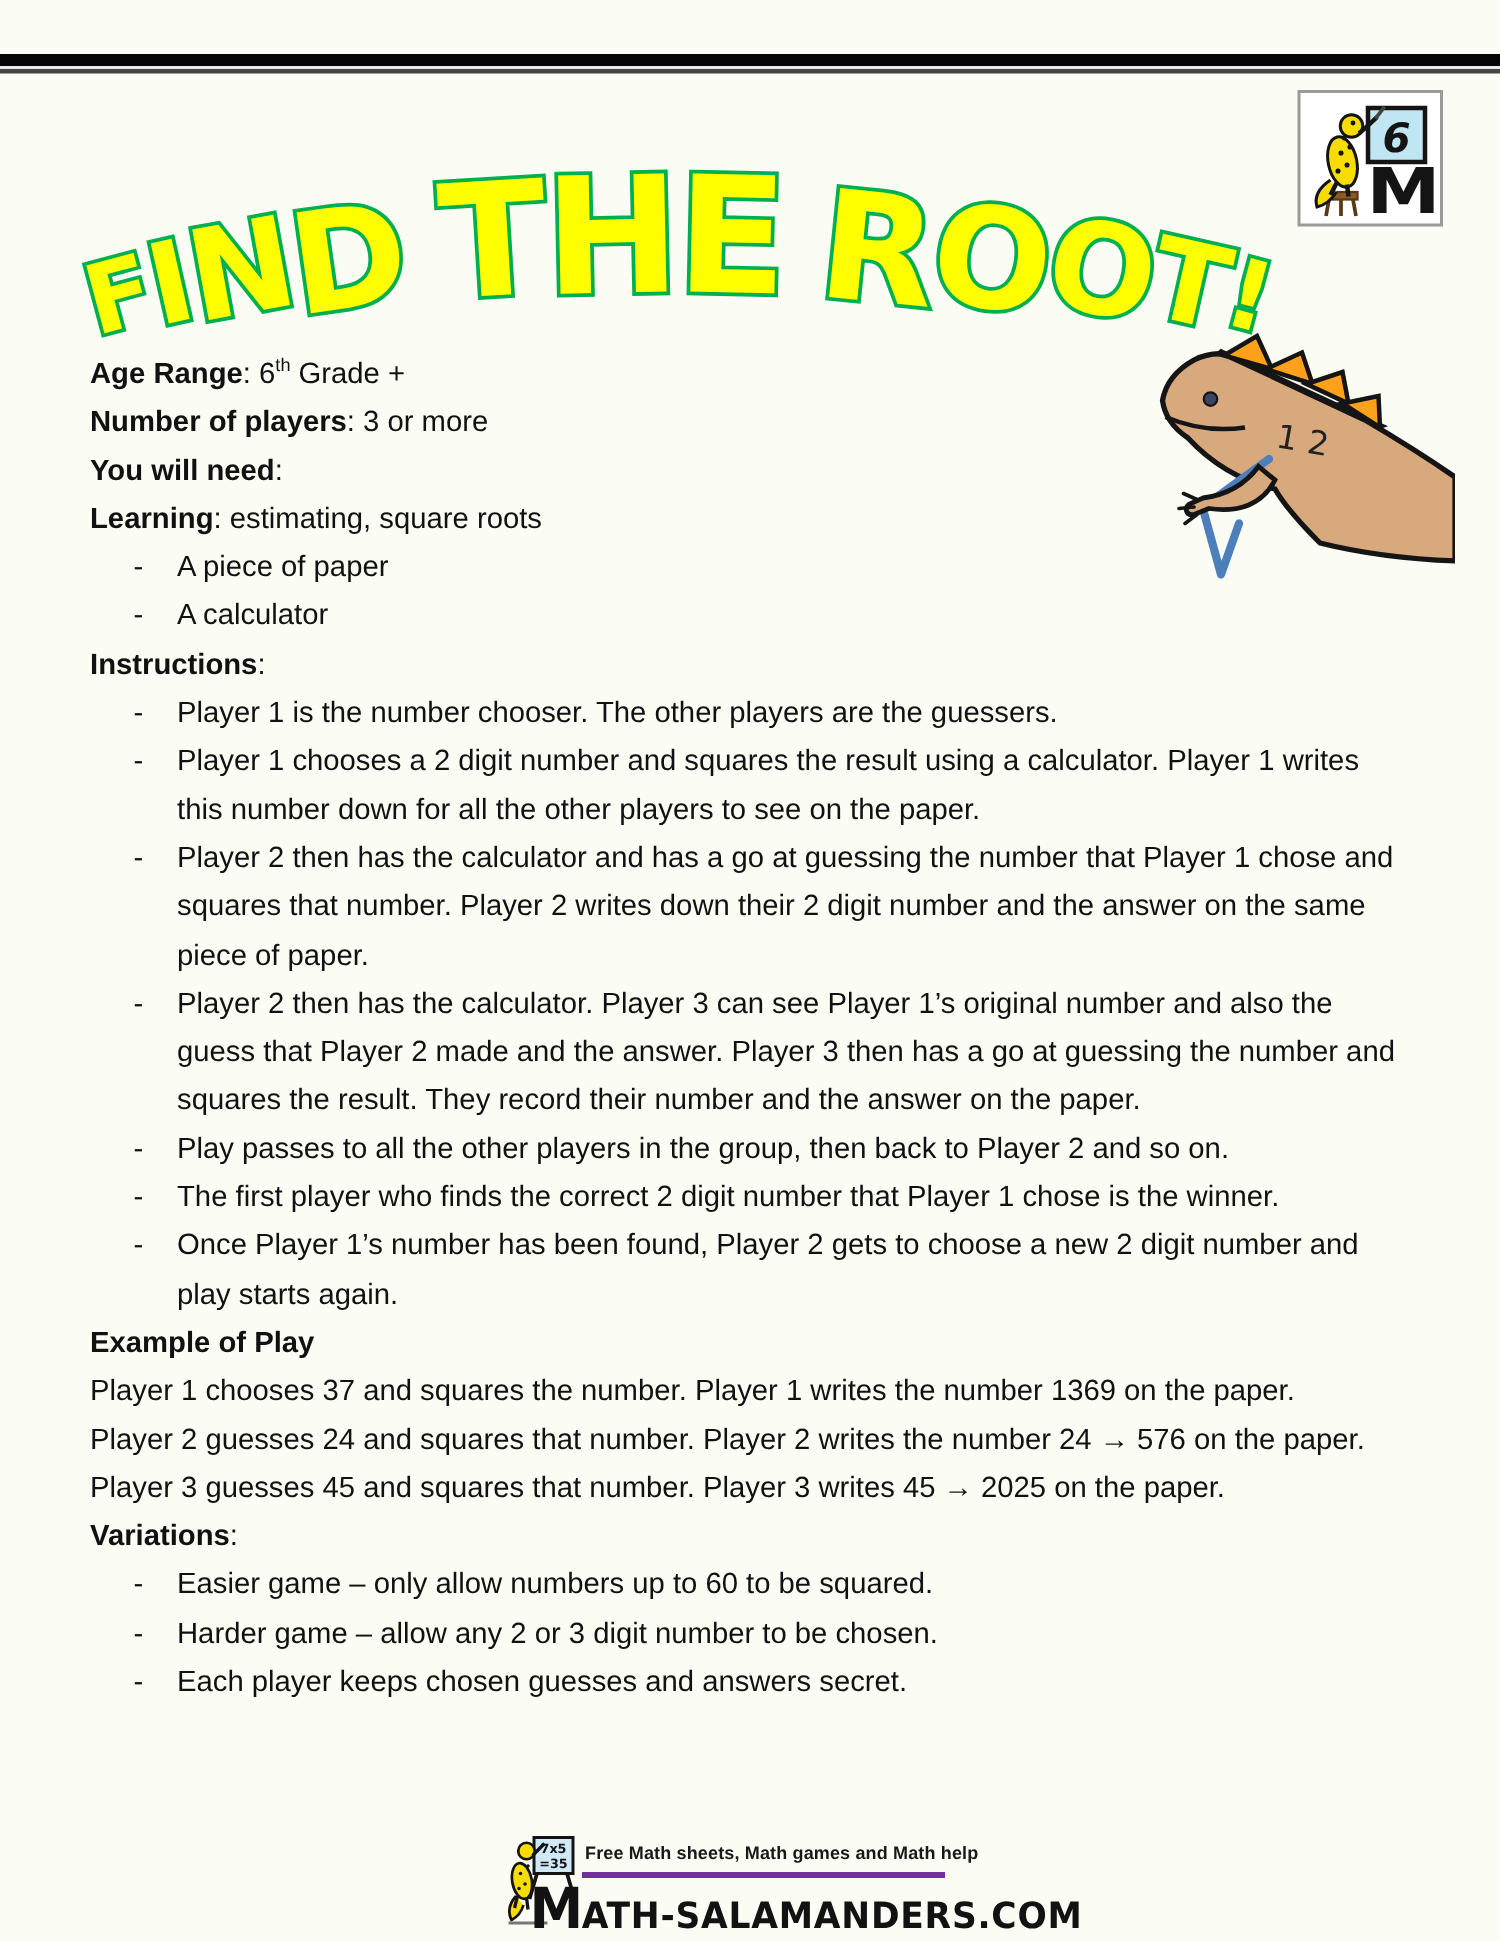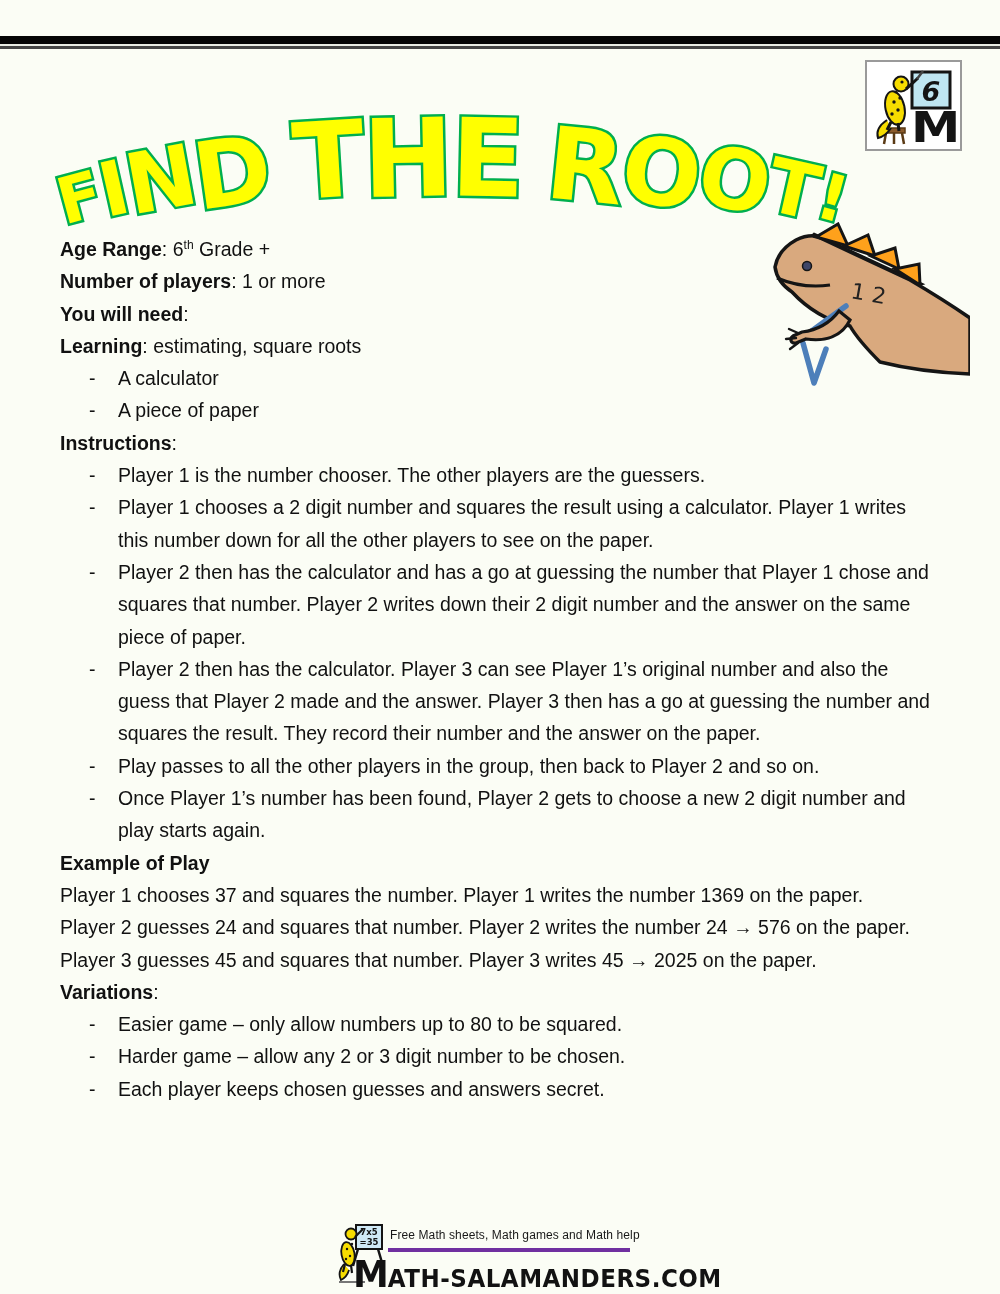--- a/index.html
+++ b/index.html
@@ -66,21 +66,21 @@
 
   
   .footer {
     position:absolute; left:0; top:1222px; width:1000px;
     display:flex; justify-content:center;
   }
   .footer-inner { position:relative; width:330px; height:70px; }
   .mini-logo { position:absolute; left:0; top:0; }
   .tagline {
     position:absolute; left:55px; top:6px;
-    font-size:12px; font-weight:normal; color:#181818;
+    font-size:12px; font-weight:bold; color:#181818;
     letter-spacing:0.1px; white-space:nowrap;
   }
   .purple-rule {
     position:absolute; left:53px; top:26px;
     width:242px; height:4px; background:#7030A0;
   }
   .wordmark {
     position:absolute; left:18px; top:30px;
     white-space:nowrap; color:#121212;
     font-family:"DejaVu Sans", sans-serif;
@@ -170,58 +170,59 @@
     <path d="M88 84 L44 116 M45 121 L56 161 L68 127" fill="none" stroke="#4D7FBA" stroke-width="5.5" stroke-linecap="round" stroke-linejoin="round"></path>
 
     <path d="M92 98 C84 114, 68 120, 48 117 L38 121 C33 122, 31 117, 35 114 L44 110 C60 108, 72 101, 81 89 Z" fill="#D9A97E" stroke="#151515" stroke-width="3.2"></path>
     <path d="M40 111 l-9 -4 M38 116 l-10 1 M40 121 l-8 6" fill="none" stroke="#151515" stroke-width="2.4" stroke-linecap="round"></path>
   </svg>
 
   <div class="content">
 
     <p><b class="lbl">Age Range</b><span>: </span><span>6</span><sup class="ord">th</sup><span> Grade +</span></p>
 
-    <p><b class="lbl">Number of players</b><span>: 1 or more</span></p>
+    <p><b class="lbl">Number of players</b><span>: 3 or more</span></p>
 
     <p><b class="lbl">You will need</b><span>:</span></p>
 
     <p><b class="lbl">Learning</b><span>: estimating, square roots</span></p>
 
     <ul class="dash">
 
-    <li>A calculator</li>
-        <li>A piece of paper</li>
+    <li>A piece of paper</li>
+        <li>A calculator</li>
       </ul>
 
     <p><b class="lbl">Instructions</b><span>:</span></p>
 
     <ul class="dash">
 
     <li>Player 1 is the number chooser. The other players are the guessers.</li>
         <li>Player 1 chooses a 2 digit number and squares the result using a calculator. Player 1 writes this number down for all the other players to see on the paper.</li>
         <li>Player 2 then has the calculator and has a go at guessing the number that Player 1 chose and squares that number. Player 2 writes down their 2 digit number and the answer on the same piece of paper.</li>
         <li>Player 2 then has the calculator. Player 3 can see Player 1’s original number and also the guess that Player 2 made and the answer. Player 3 then has a go at guessing the number and squares the result. They record their number and the answer on the paper.</li>
         <li>Play passes to all the other players in the group, then back to Player 2 and so on.</li>
+        <li>The first player who finds the correct 2 digit number that Player 1 chose is the winner.</li>
         <li>Once Player 1’s number has been found, Player 2 gets to choose a new 2 digit number and play starts again.</li>
       </ul>
 
     <p class="h-underline">Example of Play</p>
 
     <div>
 
     <p>Player 1 chooses 37 and squares the number. Player 1 writes the number 1369 on the paper.</p>
         <p>Player 2 guesses 24 and squares that number. Player 2 writes the number 24 → 576 on the paper.</p>
         <p>Player 3 guesses 45 and squares that number. Player 3 writes 45 → 2025 on the paper.</p>
       </div>
 
     <p><b class="lbl">Variations</b><span>:</span></p>
 
     <ul class="dash">
 
-    <li>Easier game – only allow numbers up to 80 to be squared.</li>
+    <li>Easier game – only allow numbers up to 60 to be squared.</li>
         <li>Harder game – allow any 2 or 3 digit number to be chosen.</li>
         <li>Each player keeps chosen guesses and answers secret.</li>
       </ul>
 
   </div>
 
   <div class="footer">
     <div class="footer-inner">
       <svg class="mini-logo" width="52" height="64" viewBox="0 0 52 64">
         <rect x="21" y="3" width="26" height="24" fill="#CFE9F6" stroke="#141414" stroke-width="2"></rect>

